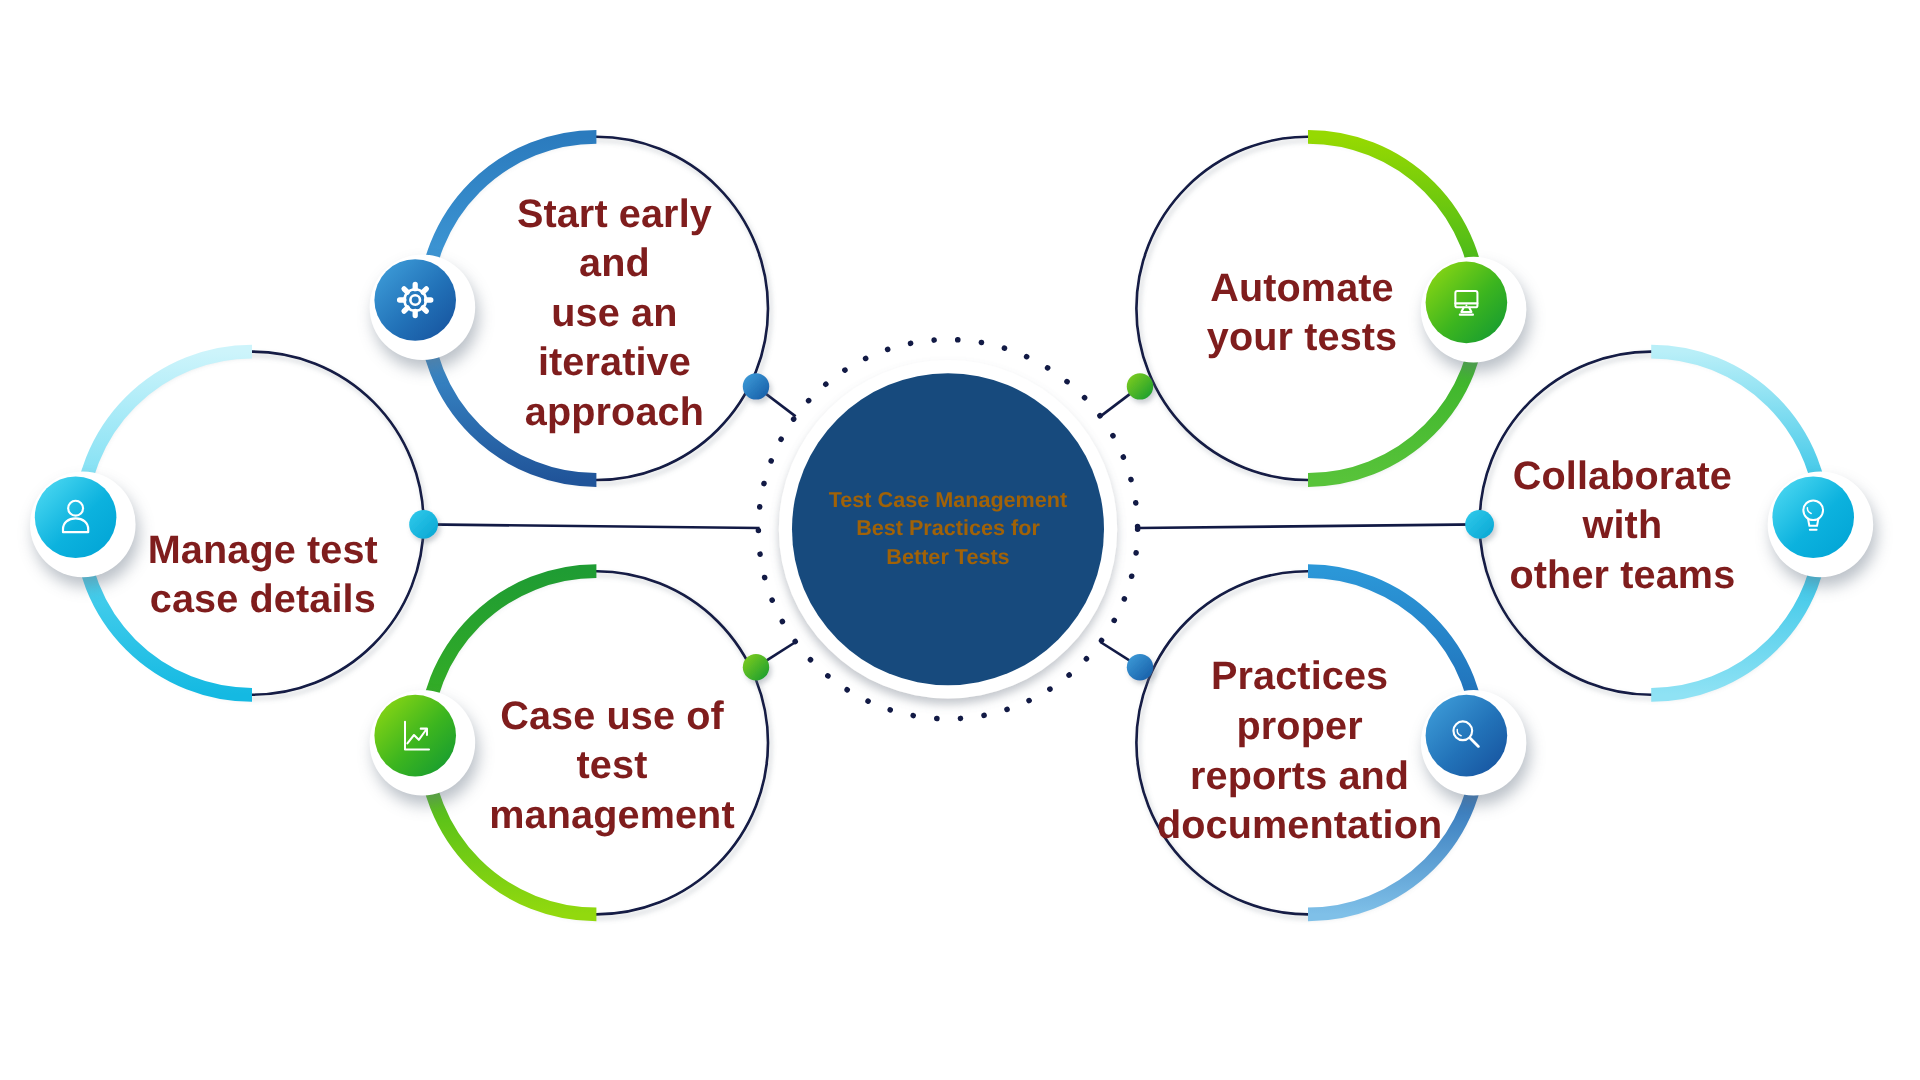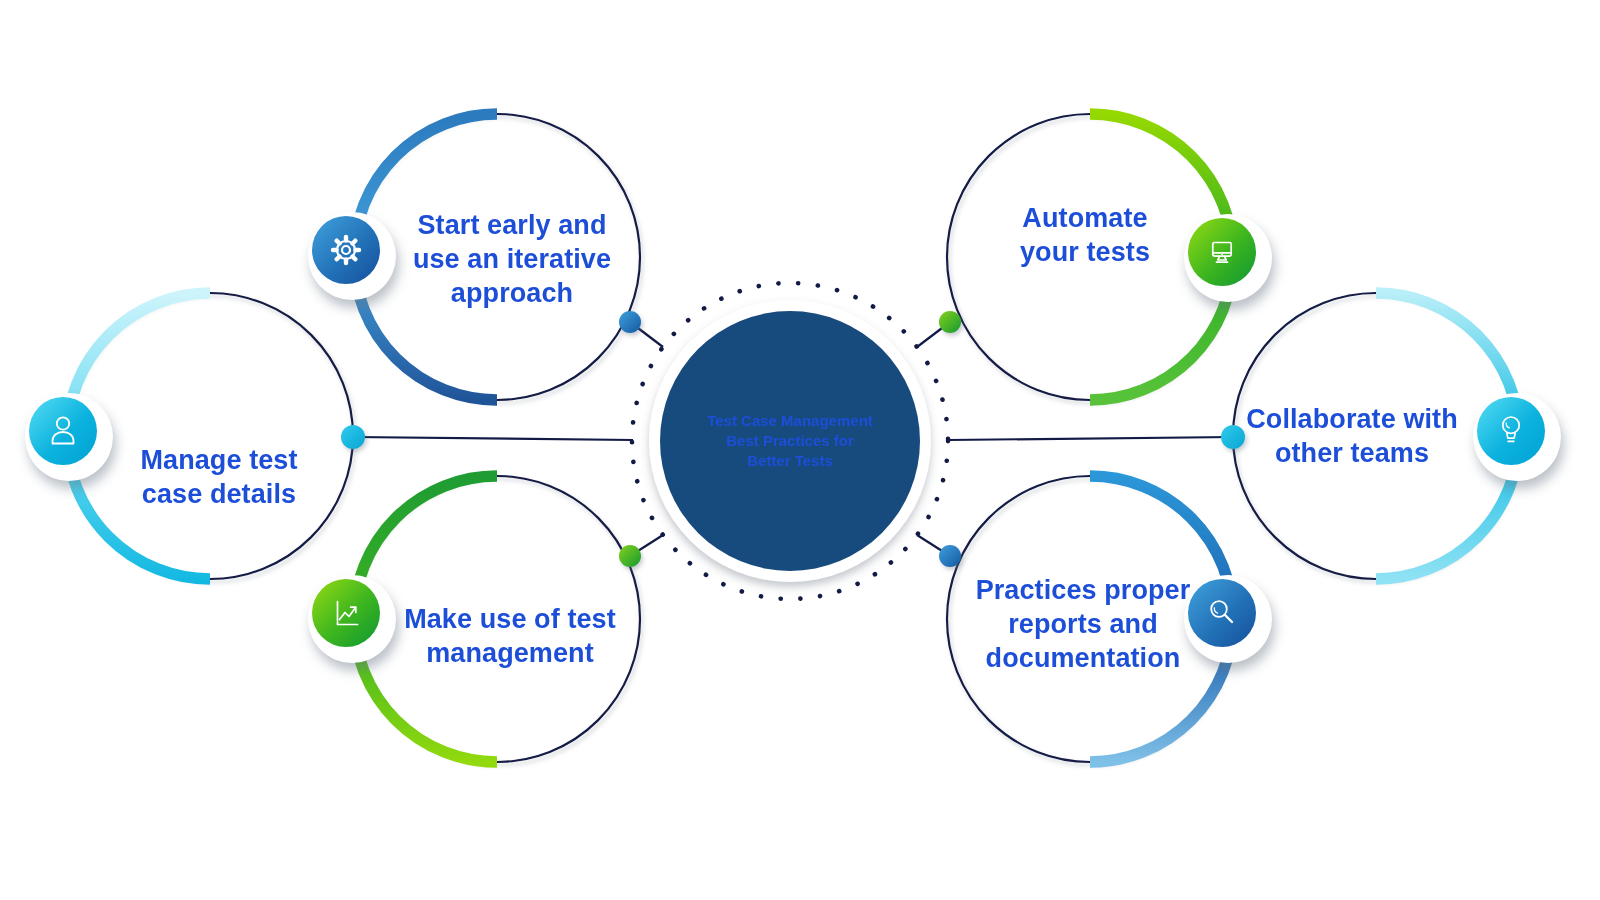--- a/index.html
+++ b/index.html
@@ -4,27 +4,27 @@
 <style>
   html,body{margin:0;padding:0;background:#ffffff;}
   .stage{
     position:relative;width:1600px;height:900px;overflow:hidden;background:#ffffff;
     font-family:"Liberation Sans","DejaVu Sans",sans-serif;
   }
   svg.layer{position:absolute;left:0;top:0;}
   .label{
     position:absolute;transform:translate(-50%,-50%);
     white-space:pre-line;text-align:center;
-    color:#1d4ed8;font-weight:700;font-size:27px;line-height:1.25;
+    color:#7f1d1d;font-weight:700;font-size:33px;line-height:1.25;
     letter-spacing:.1px;
   }
   .center-label{
     position:absolute;transform:translate(-50%,-50%);
     white-space:pre-line;text-align:center;
-    color:#1d4ed8;font-weight:700;font-size:15px;line-height:1.33;
+    color:#a16207;font-weight:700;font-size:18px;line-height:1.33;
   }
   .badge{
     position:absolute;width:88px;height:88px;border-radius:50%;
     background:#ffffff;transform:translate(-50%,-50%);
     box-shadow:3px 8px 12px rgba(105,118,132,.45);
   }
   .badge-inner{
     position:absolute;top:4px;left:4px;width:68px;height:68px;border-radius:50%;
     display:flex;align-items:center;justify-content:center;
   }
@@ -197,24 +197,24 @@
 Best Practices for
 Better Tests</div>
 
   <div class="label" style="left:219px;top:478px;width:220px">Manage test
 case details</div>
 
   <div class="label" style="left:512px;top:260px;width:230px">Start early and
 use an iterative
 approach</div>
 
-  <div class="label" style="left:510px;top:637px;width:240px">Make use of test
+  <div class="label" style="left:510px;top:637px;width:240px">Case use of test
 management</div>
 
-  <div class="label" style="left:1085px;top:236px;width:220px">Automate
+  <div class="label" style="left:1085px;top:260px;width:220px">Automate
 your tests</div>
 
   <div class="label" style="left:1083px;top:625px;width:240px">Practices proper
 reports and
 documentation</div>
 
   <div class="label" style="left:1352px;top:437px;width:240px">Collaborate with
 other teams</div>
 
 </div>

